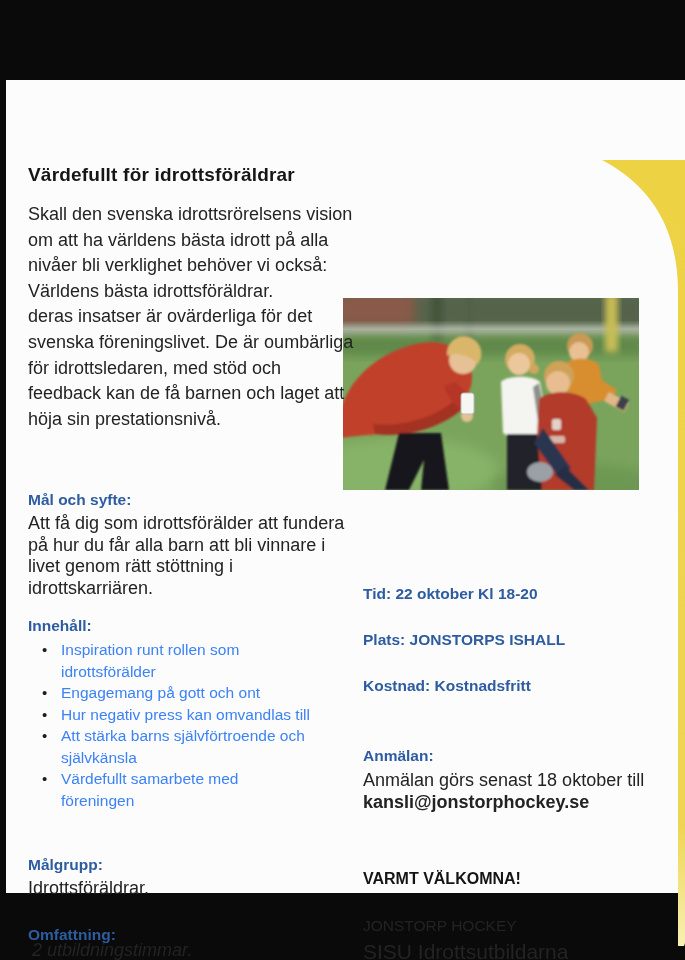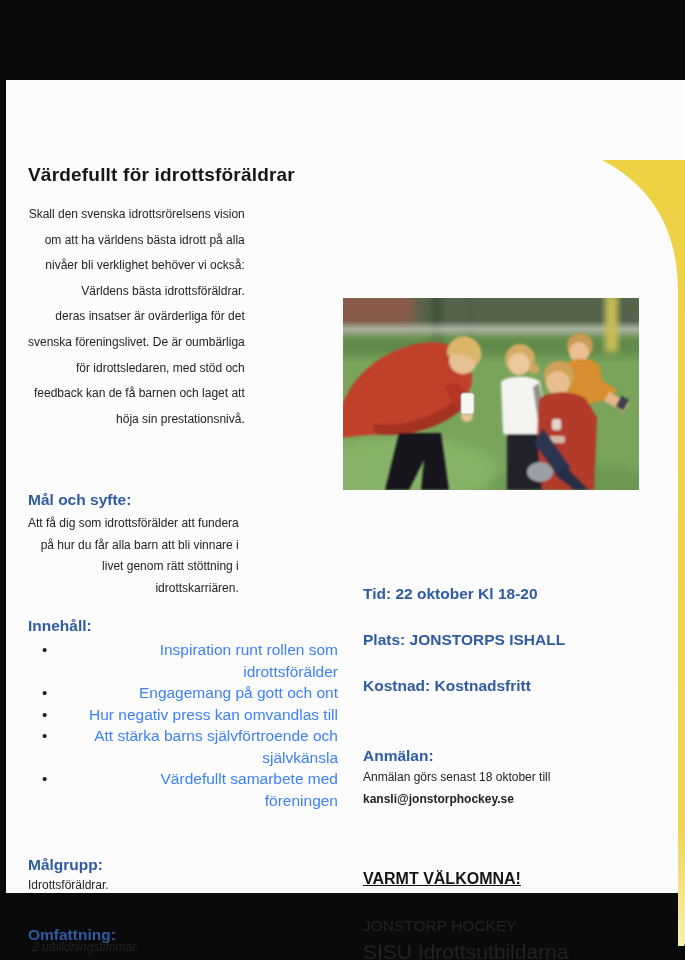--- a/index.html
+++ b/index.html
@@ -3,27 +3,26 @@
 <meta charset="utf-8">
 <style>
   html,body{margin:0;padding:0;background:#000;}
   #screen{
     position:relative;width:685px;height:960px;background:#0a0a0a;overflow:hidden;
     font-family:"Liberation Sans", sans-serif;color:#1f1f1f;
   }
   #page{
     position:absolute;left:6px;top:80px;width:679px;height:813px;
     background:#fcfcfc;
-    text-align:right;
   }
   .abs{position:absolute;}
   .doc-title{
     left:22px;top:84px;font-size:19px;font-weight:bold;color:#161616;letter-spacing:.2px;
   }
-  .body-text{font-size:12px;color:#232323;}
+  .body-text{font-size:18px;color:#232323;}
   .intro{left:22px;top:122px;line-height:25.6px;}
   .blue-h{font-weight:bold;color:var(--blue);font-size:15.5px;}
   .goal-h{left:22px;top:411px;}
   .goal-b{left:22px;top:433px;line-height:21.5px;}
   .innehall-h{left:22px;top:537px;}
   .bullet-list{left:22px;top:559px;width:310px;}
   .bullet-item{
     position:relative;padding-left:33px;line-height:21.5px;font-size:15.5px;color:#3b82f6;
   }
   .bullet-item::before{
@@ -33,21 +32,21 @@
   .malgrupp-b{left:22px;top:798px;}
   .omfattning-h{left:22px;top:846px;}
   .omfattning-b{left:26px;top:860px;font-style:italic;}
   .evt{left:357px;font-weight:bold;color:var(--blue);font-size:15.5px;}
   .evt-tid{top:505px;}
   .evt-plats{top:551px;}
   .evt-kostnad{top:597px;}
   .anmalan-h{left:357px;top:667px;}
   .anmalan-line{left:357px;top:690px;}
   .anmalan-email{left:357px;top:712px;font-weight:bold;}
-  .welcome{left:357px;top:790px;font-weight:bold;font-size:16px;color:#141414;text-decoration:underline;}
+  .welcome{left:357px;top:790px;font-weight:bold;font-size:16px;color:#141414;}
   .org1{left:357px;top:837px;font-size:15.5px;}
   .org2{left:357px;top:860px;font-size:21px;}
   #corner-swoosh{left:560px;top:80px;}
   #photo-frame{
     left:337px;top:218px;width:296px;height:192px;overflow:hidden;
   }
 </style>
 </head>
 <body>
 

